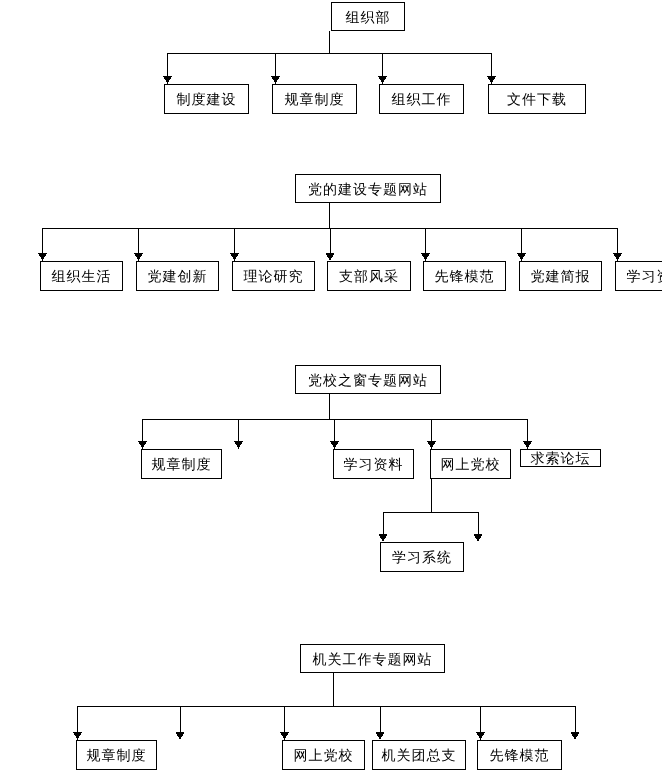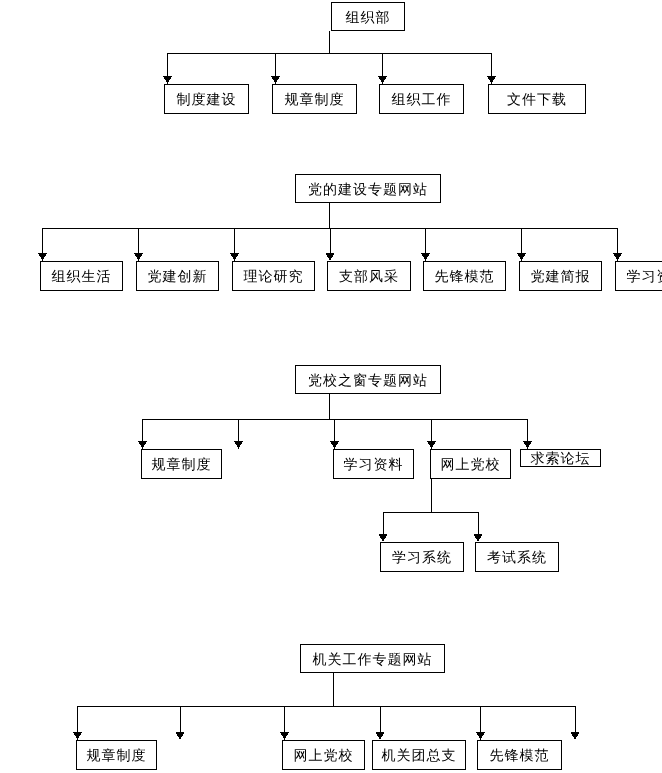--- a/index.html
+++ b/index.html
@@ -83,21 +83,20 @@
   <div class="node" style="left:384px;top:261px;width:83px;height:30px">先锋模范</div>
   <div class="node" style="left:480px;top:261px;width:83px;height:30px">党建简报</div>
   <div class="node" style="left:576px;top:261px;width:83px;height:30px">学习资料</div>
 
   <div class="node" style="left:256px;top:365px;width:146px;height:29px">党校之窗专题网站</div>
   <div class="node" style="left:102px;top:449px;width:81px;height:30px">规章制度</div>
   <div class="node" style="left:294px;top:449px;width:81px;height:30px">学习资料</div>
   <div class="node" style="left:391px;top:449px;width:81px;height:30px">网上党校</div>
   <div class="node" style="left:481px;top:449px;width:81px;height:18px">求索论坛</div>
   <div class="node" style="left:341px;top:542px;width:84px;height:30px">学习系统</div>
-  <div class="node" style="left:436px;top:542px;width:84px;height:30px">考试系统</div>
 
   <div class="node" style="left:261px;top:644px;width:145px;height:29px">机关工作专题网站</div>
   <div class="node" style="left:37px;top:740px;width:81px;height:30px">规章制度</div>
   <div class="node" style="left:243px;top:740px;width:83px;height:30px">网上党校</div>
   <div class="node" style="left:333px;top:740px;width:94px;height:30px">机关团总支</div>
   <div class="node" style="left:438px;top:740px;width:85px;height:30px">先锋模范</div>
 
 </div>
 
 </body></html>

